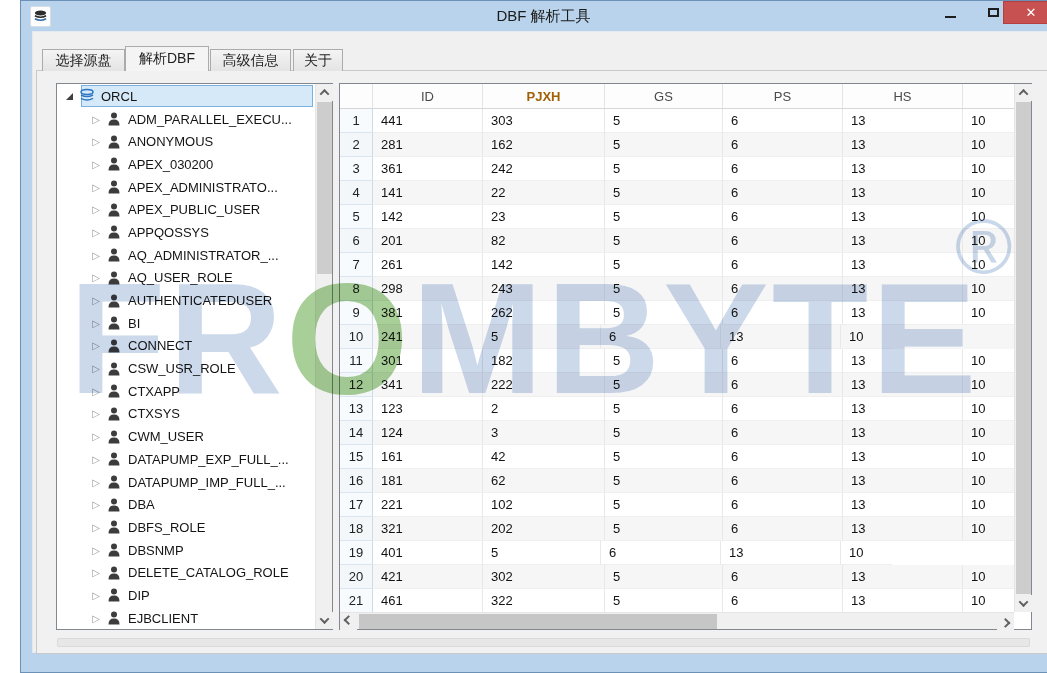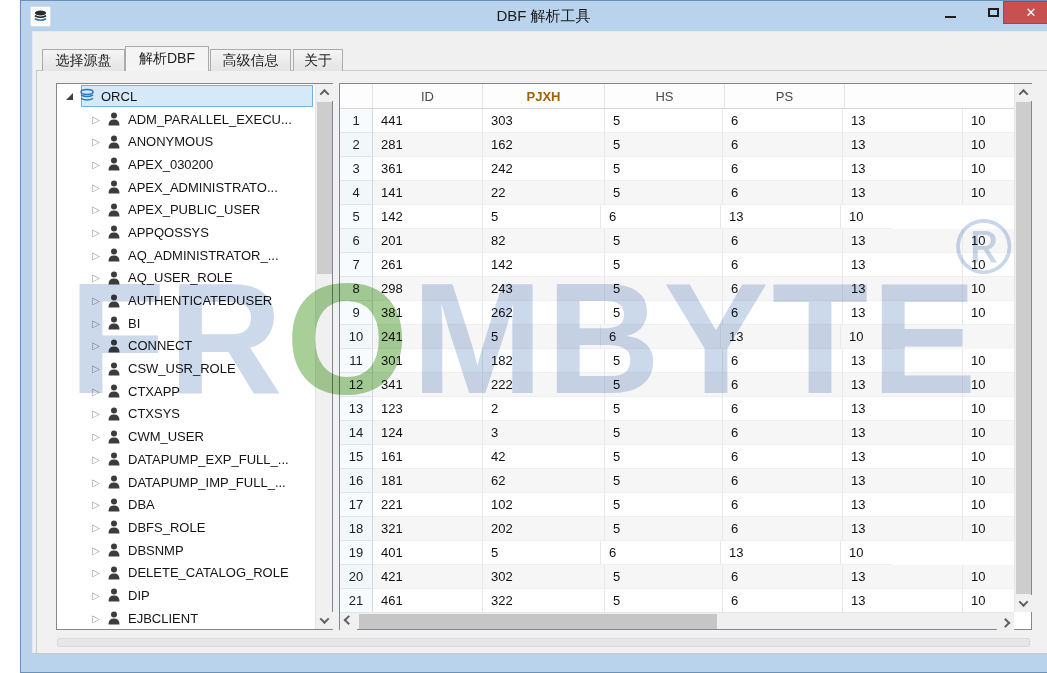--- a/index.html
+++ b/index.html
@@ -315,22 +315,23 @@
         </div>
     </div>
   </div>
 
   <div class="table-panel">
     <div class="grid">
       <div class="grid-header" id="grid-header">
           <div class="hcell c0"></div>
           <div class="hcell c1">ID</div>
           <div class="hcell c2 bold">PJXH</div>
+          <div class="hcell c3">GS</div>
+          <div class="hcell c4">PS</div>
           <div class="hcell c5">HS</div>
-          <div class="hcell c4">PS</div>
           <div class="hcell c6"></div>
         </div>
       <div id="grid-body">
           <div class="grid-row">
             <div class="cell c0 rownum">1</div>
             <div class="cell c1">441</div>
             <div class="cell c2">303</div>
             <div class="cell c3">5</div>
             <div class="cell c4">6</div>
             <div class="cell c5">13</div>
@@ -359,20 +360,21 @@
             <div class="cell c1">141</div>
             <div class="cell c2">22</div>
             <div class="cell c3">5</div>
             <div class="cell c4">6</div>
             <div class="cell c5">13</div>
             <div class="cell c6">10</div>
           </div>
           <div class="grid-row">
             <div class="cell c0 rownum">5</div>
             <div class="cell c1">142</div>
+            <div class="cell c2">23</div>
             <div class="cell c3">5</div>
             <div class="cell c4">6</div>
             <div class="cell c5">13</div>
             <div class="cell c6">10</div>
           </div>
           <div class="grid-row even">
             <div class="cell c0 rownum">6</div>
             <div class="cell c1">201</div>
             <div class="cell c2">82</div>
             <div class="cell c3">5</div>

